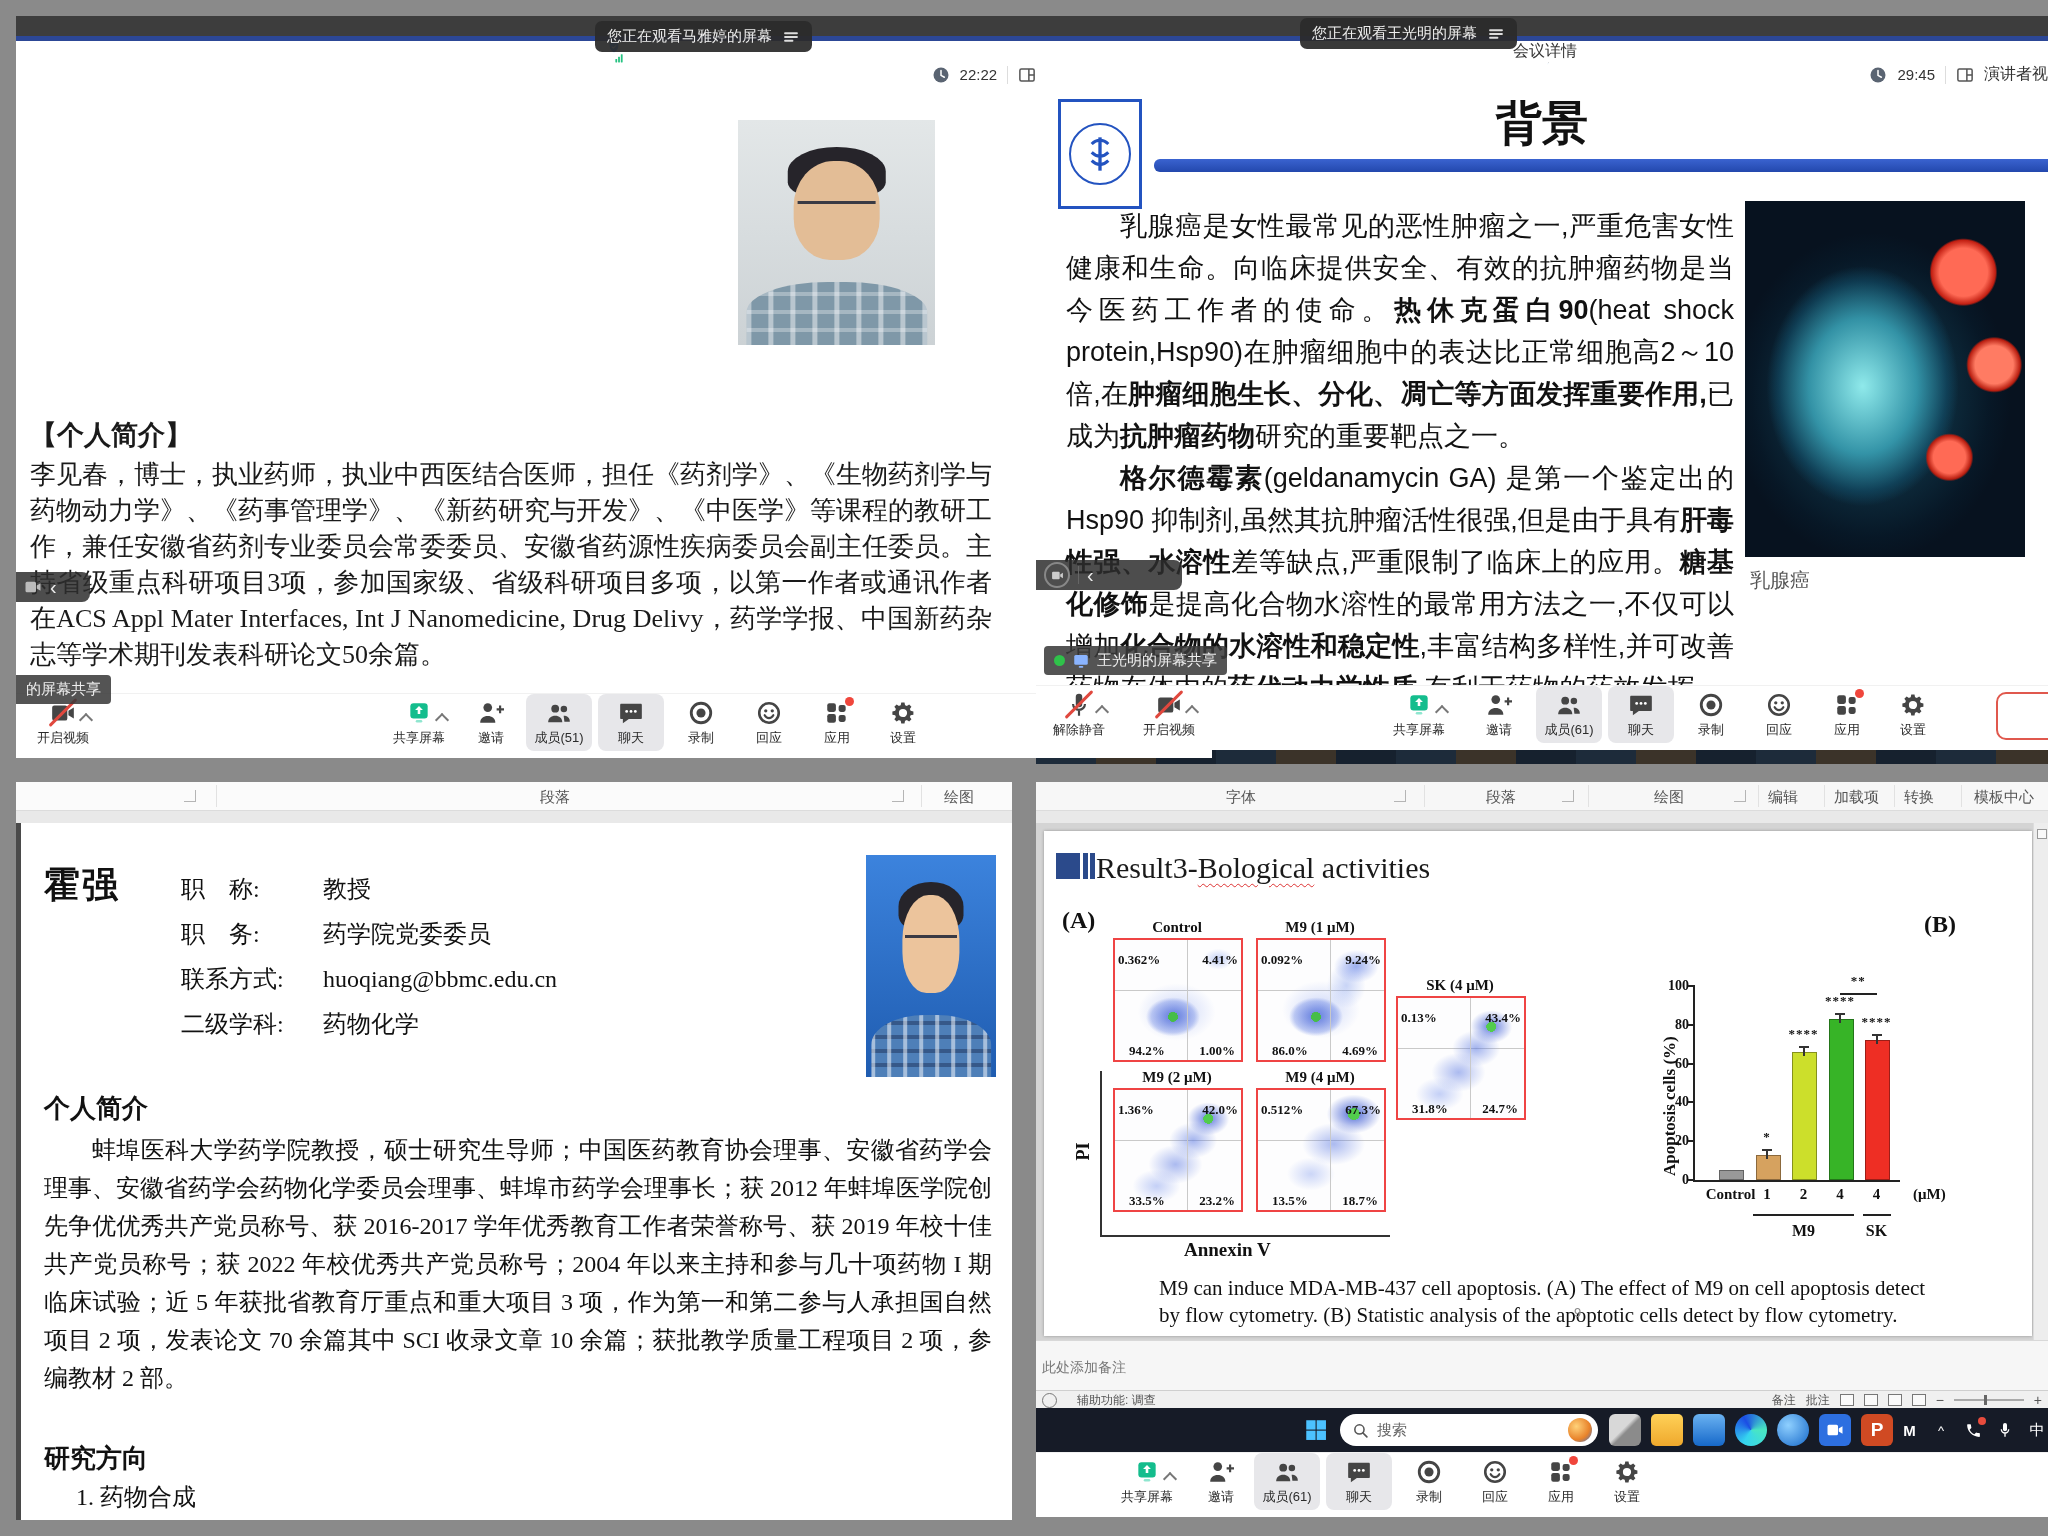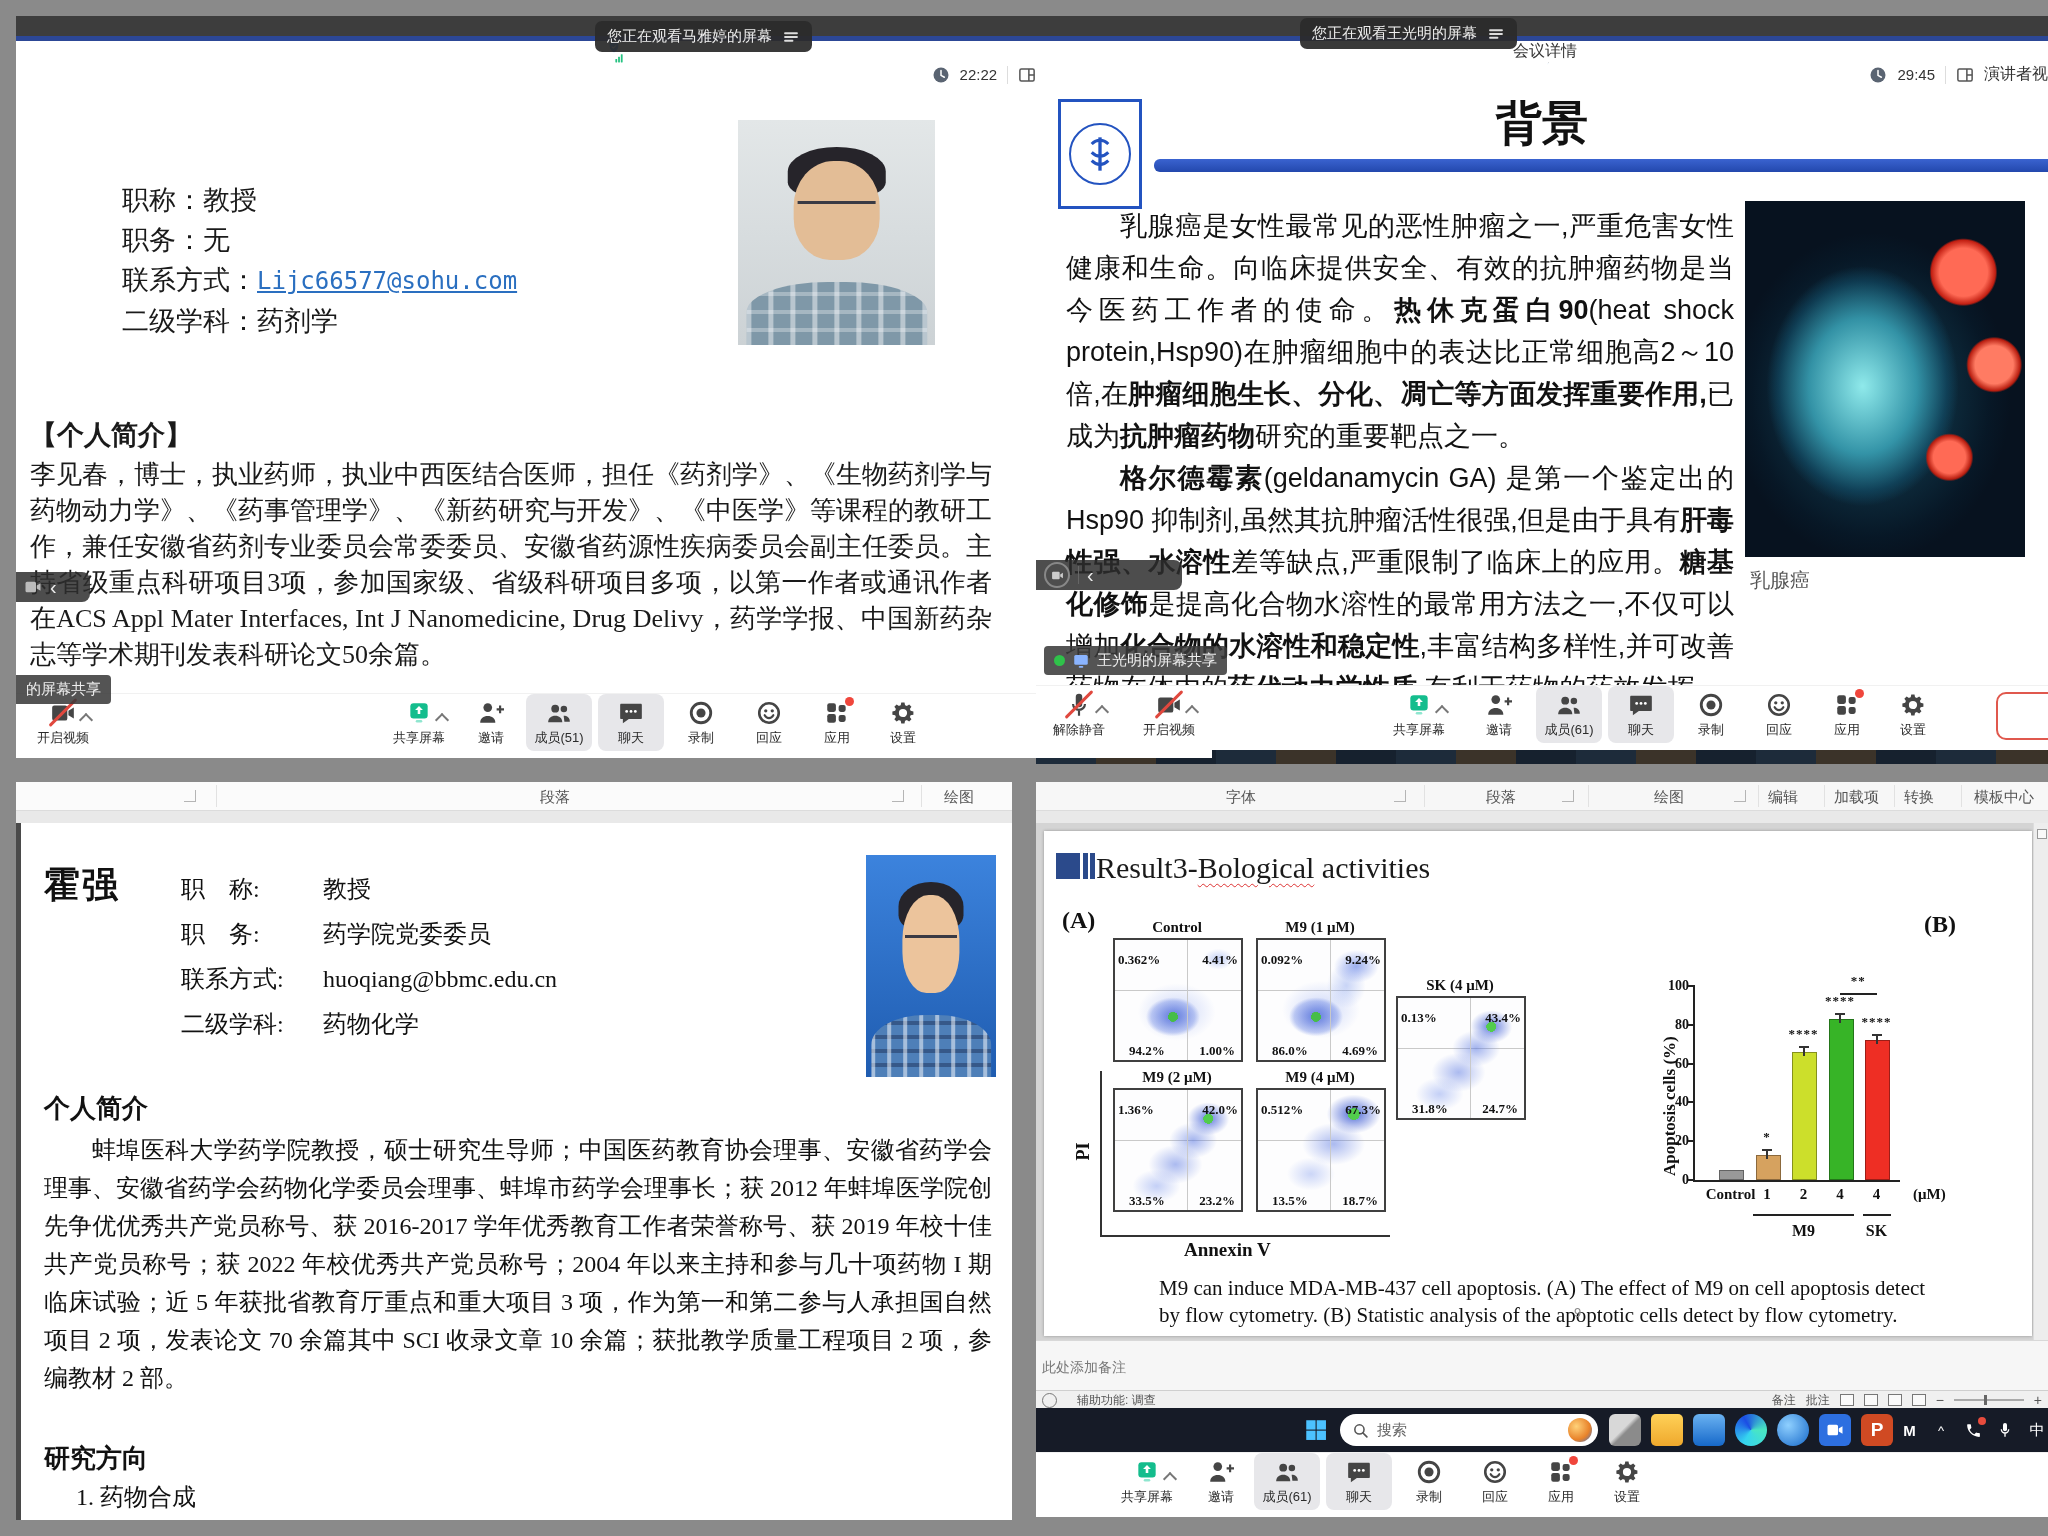--- a/index.html
+++ b/index.html
@@ -95,21 +95,21 @@
   .br-slide{position:absolute;left:8px;top:8px;right:16px;bottom:4px;background:#fff;box-shadow:0 0 3px rgba(0,0,0,.3);font-family:"Liberation Serif",serif;color:#111;}
   .br-scroll{position:absolute;right:0;top:0;bottom:0;width:14px;background:#ededed;border-left:1px solid #dcdcdc;}
   .br-scroll i{position:absolute;left:3px;top:6px;width:8px;height:8px;border:1px solid #999;background:#f9f9f9;}
   .ppt-title{position:absolute;left:52px;top:20px;font-size:30px;color:#1a1a1a;}
   .missp{text-decoration:underline;text-decoration-style:wavy;text-decoration-color:#d33;text-decoration-thickness:1px;text-underline-offset:5px;}
   .ppt-logo{position:absolute;left:12px;top:22px;width:36px;height:28px;}
   .ppt-logo i{position:absolute;background:#2b4a8b;}
   .lab-ab{position:absolute;font-size:24px;font-weight:bold;font-family:"Liberation Serif",serif;}
   .fpanel{position:absolute;width:128px;}
   .ft{text-align:center;font-size:15px;font-weight:bold;font-family:"Liberation Serif",serif;white-space:nowrap;}
-  .fbox{position:relative;width:126px;height:120px;border:2px solid #404040;background:#fdfdfe;margin-top:2px;}
+  .fbox{position:relative;width:126px;height:120px;border:2px solid #ef4444;background:#fdfdfe;margin-top:2px;}
   .fbox::before{content:"";position:absolute;left:0;right:0;top:42%;height:1px;background:#c9c9c9;}
   .fbox::after{content:"";position:absolute;top:0;bottom:0;left:57%;width:1px;background:#c9c9c9;}
   .cloud{position:absolute;inset:0;}
   .cl-low .cloud{background:
     radial-gradient(circle 5px at 46% 64%, #46bd4a 98%, transparent),
     radial-gradient(ellipse 36px 26px at 46% 64%, rgba(70,100,215,.8), rgba(90,120,225,.35) 60%, transparent 75%),
     radial-gradient(ellipse 54px 40px at 49% 60%, rgba(110,140,235,.35), transparent 72%),
     radial-gradient(ellipse 20px 14px at 82% 16%, rgba(120,150,235,.45), transparent 75%);}
   .cl-low2 .cloud{background:
     radial-gradient(circle 5px at 46% 64%, #46bd4a 98%, transparent),
@@ -316,26 +316,20 @@
         <span>演讲者视图</span>
         <span style="font-size:10px;color:#777">▼</span>
         <svg class="ic16" style="color:#555">
             <use href="#sy-full"></use>
           </svg>
         <span style="width:12px;height:16px;border:2px solid #bbb;border-right:none"></span>
       </div>
     </div>
 
     <div class="tl-doc">
-      <div class="tl-fields">
-        <div><span>职称：</span><span>教授</span></div>
-        <div><span>职务：</span><span>无</span></div>
-        <div><span>联系方式：</span><a class="lnk">Lijc66577@sohu.com</a></div>
-        <div><span>二级学科：</span><span>药剂学</span></div>
-      </div>
       <div class="tl-photo">
         <div class="ph-hair"></div>
         <div class="ph-head"></div>
         <div class="ph-glass"></div>
         <div class="ph-torso plaid1"></div>
       </div>
       <div class="tl-bio-h">【个人简介】</div>
       <div class="tl-bio">李见春，博士，执业药师，执业中西医结合医师，担任《药剂学》、《生物药剂学与药物动力学》、《药事管理学》、《新药研究与开发》、《中医学》等课程的教研工作，兼任安徽省药剂专业委员会常委委员、安徽省药源性疾病委员会副主任委员。主持省级重点科研项目3项，参加国家级、省级科研项目多项，以第一作者或通讯作者在ACS Appl Mater Interfaces, Int J Nanomedicine, Drug Delivy，药学学报、中国新药杂志等学术期刊发表科研论文50余篇。</div>
     </div>
 

